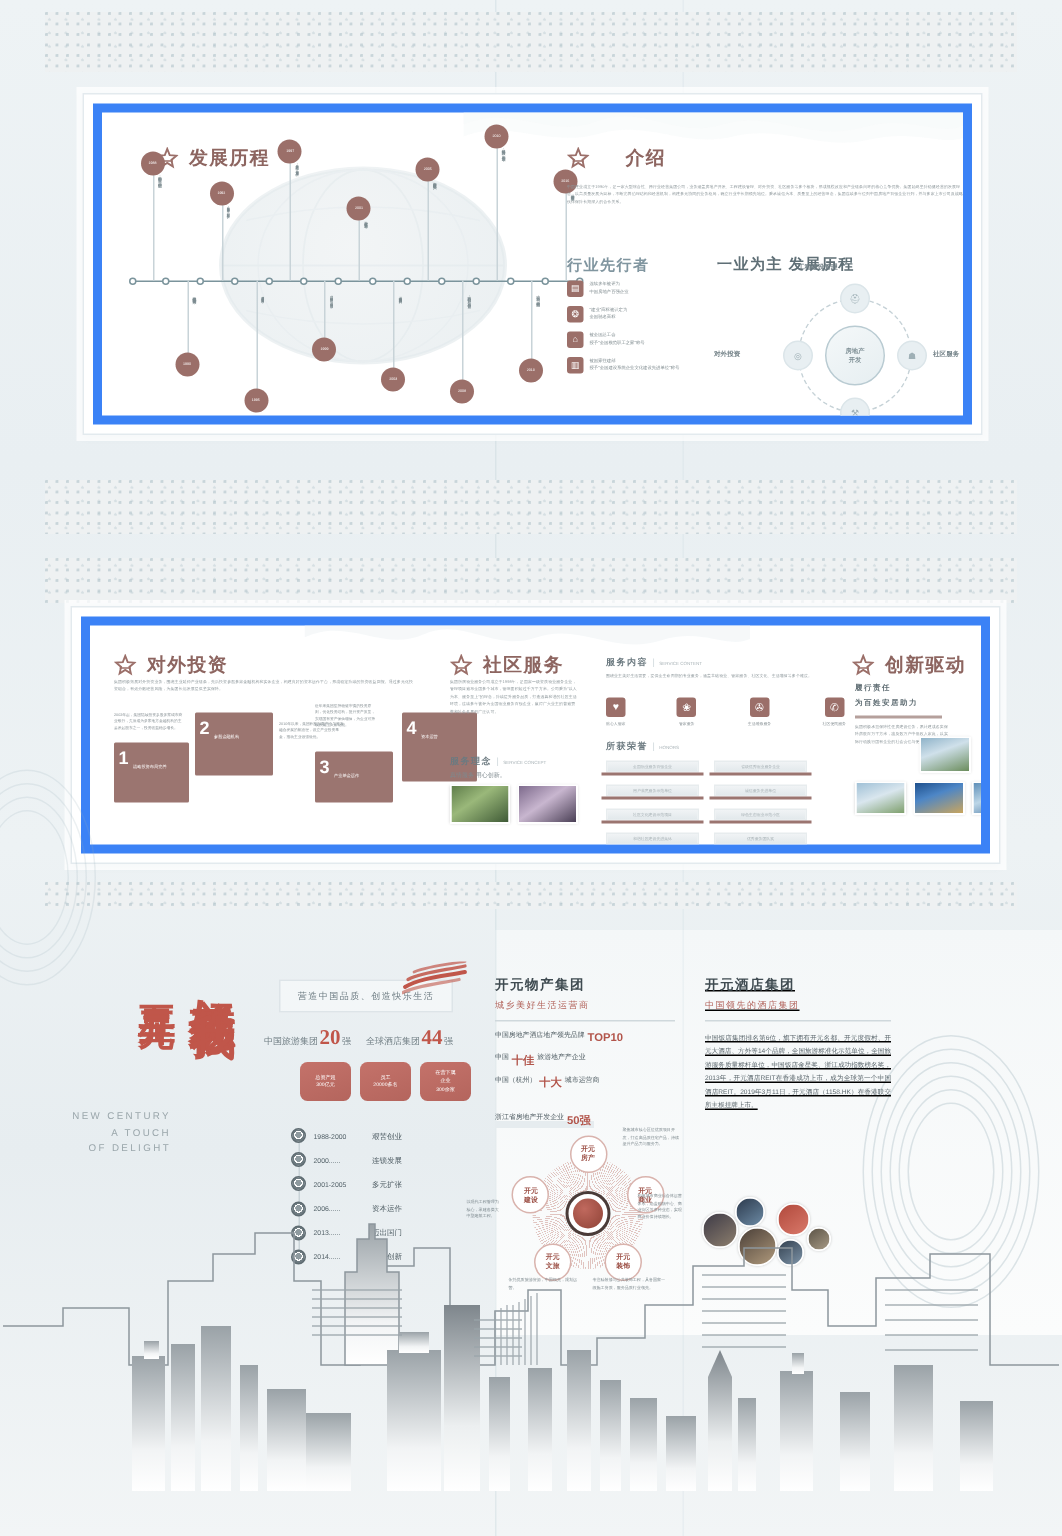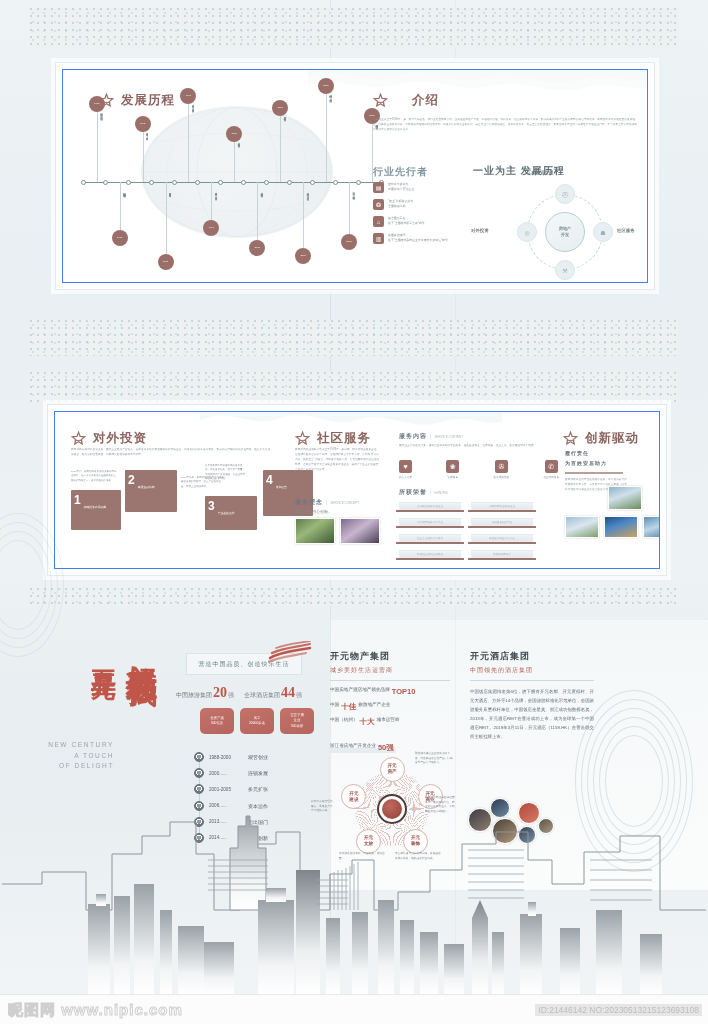--- a/index.html
+++ b/index.html
@@ -21,21 +21,21 @@
   
   .dotstrip{position:absolute;background:#eef1f2;
     background-image:
       radial-gradient(circle at 1px 1px, rgba(170,190,198,.55) 0.9px, transparent 1.1px),
       radial-gradient(circle at 3px 5px, rgba(170,190,198,.35) 0.8px, transparent 1px);
     background-size:7px 7px, 11px 9px;}
 
   
   .panel{position:absolute;background:#ffffff;border:1px solid #e3eaee;
     box-shadow:0 0 0 4px rgba(255,255,255,.75), 0 1px 5px rgba(120,150,165,.17);}
-  .panel-inner{position:absolute;inset:6px;border:1px solid #3b82f6;overflow:hidden;}
+  .panel-inner{position:absolute;inset:6px;border:6px solid #3b82f6;overflow:hidden;}
 
   
   .wave{position:absolute;right:0;top:-8px;width:58%;height:40px;opacity:.55;}
 
   
   .sec-head{display:flex;align-items:center;gap:7px;}
   .star{width:15px;height:15px;flex:0 0 auto;}
   .sec-title{color:#8d6560;font-weight:bold;letter-spacing:1px;}
   .h-lg{font-size:12.5px;}
   .h-md{font-size:10px;}
@@ -540,21 +540,21 @@
         <div class="petal" style="left: 22.9886px; top: 76.8607px;">开元<br>文旅</div>
         <div class="petal" style="left: 8.45774px; top: 32.1393px;">开元<br>建设</div>
       </div>
     <div class="petaltxt" id="pt0" style="left:82px;top:0px;width:38px;">聚焦城市核心区位优质项目开发，打造高品质住宅产品，持续提升产品力与服务力。</div>
     <div class="petaltxt" id="pt1" style="left:92px;top:44px;width:30px;">构建城市商业综合体运营体系，涵盖购物中心、商业街区等多种业态，实现商业价值持续增长。</div>
     <div class="petaltxt" id="pt2" style="left:62px;top:100px;width:50px;">专注精装修与公共装饰工程，具备国家一级施工资质，服务品质行业领先。</div>
     <div class="petaltxt" id="pt3" style="left:6px;top:100px;width:48px;">依托优质旅游资源，中国领先，规划运营。</div>
     <div class="petaltxt" id="pt4" style="left:-22px;top:48px;width:24px;">以现代工程管理为核心，承建各类大中型建筑工程。</div>
   </div>
 
-  <div style="position:absolute;left:470px;top:650px;width:124px;">
+  <div style="position:absolute;left:470px;top:650px;width:124px;text-decoration:underline;">
     <div class="colhead">开元酒店集团</div>
     <div class="colsub">中国领先的酒店集团</div>
     <div class="rule"></div>
     <div class="bodytext">中国饭店集团排名第6位，旗下拥有开元名都、开元度假村、开元大酒店、方外等14个品牌，全国旅游标准化示范单位，全国旅游服务质量标杆单位，中国饭店金星奖、浙江成功指数榜名奖，2013年，开元酒店REIT在香港成功上市，成为全球第一个中国酒店REIT。2019年3月11日，开元酒店（1158.HK）在香港联交所主板挂牌上市。</div>
   </div>
 
   <div style="position:absolute;left:466px;top:796px;width:120px;height:60px;">
     <div class="bubimg" style="left:2px;top:12px;width:24px;height:24px;background:linear-gradient(145deg,#3d3a46,#8d7f6e);"></div>
     <div class="bubimg" style="left:24px;top:2px;width:20px;height:20px;background:linear-gradient(145deg,#2c3a4d,#6d8ba5);"></div>
     <div class="bubimg" style="left:26px;top:22px;width:26px;height:26px;background:linear-gradient(145deg,#4a3f38,#b09a7c);"></div>
@@ -654,17 +654,13 @@
         <line x1="338" y1="56" x2="338" y2="96"></line>
           <line x1="342" y1="56" x2="342" y2="96"></line>
         <line x1="346" y1="54" x2="346" y2="96"></line>
           <line x1="350" y1="52" x2="350" y2="96"></line>
         <line x1="354" y1="50" x2="354" y2="96"></line>
           <line x1="358" y1="48" x2="358" y2="96"></line>
       </g>
     </g>
   </svg>
 
-  <div class="footer">
-    <div class="wm">昵图网 www.nipic.com</div>
-    <div class="idtag">ID:21446142 NO:20230513215123693108</div>
-  </div>
 </div>
 
 </body></html>

